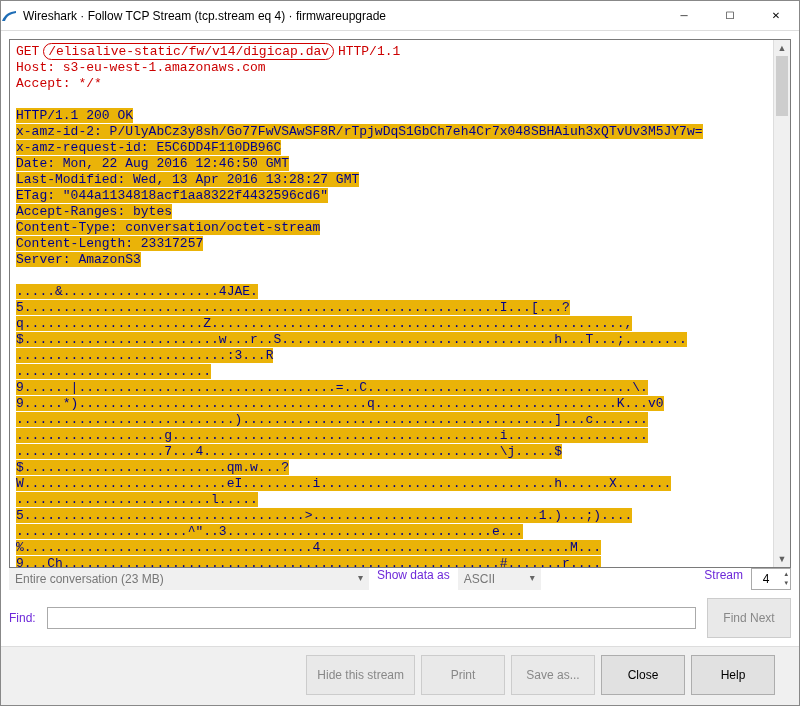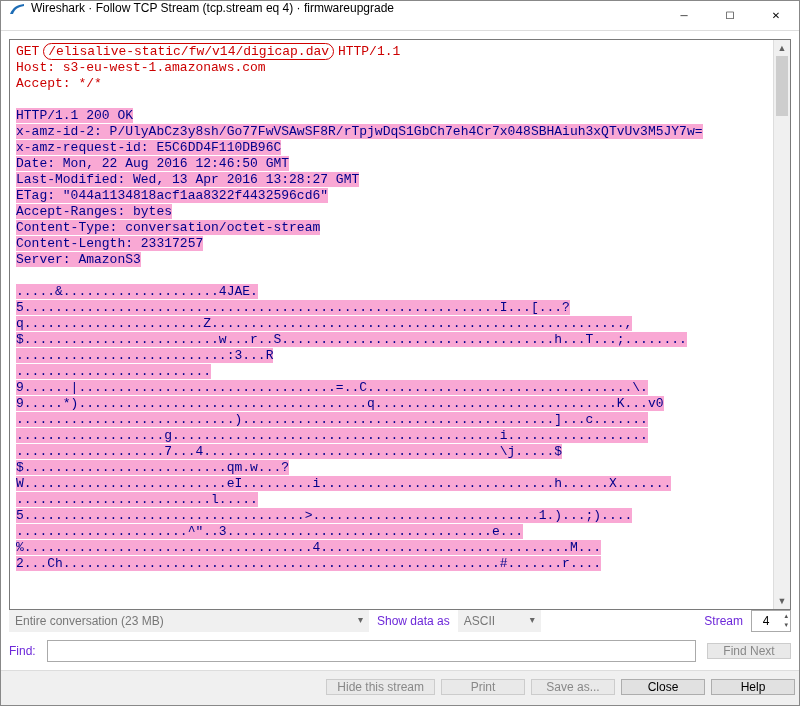--- a/index.html
+++ b/index.html
@@ -11,21 +11,21 @@
     height: 706px;
     overflow: hidden;
     display: flex;
     flex-direction: column;
     border: 1px solid #888;
   }
   .titlebar {
     height: 30px;
     background: #fff;
     display: flex;
-    padding-left: 8px;
+    align-items: center;
     border-bottom: 1px solid #ddd;
   }
   .titlebar .fin {
     width: 16px; height: 16px; margin-right: 6px;
     display: inline-flex; align-items: center; justify-content: center;
   }
   .titlebar .title { flex: 1; font-size: 12px; color: #000; }
   .winbtns { display: flex; height: 100%; }
   .winbtn {
     width: 46px; height: 100%;
@@ -68,41 +68,41 @@
     position: absolute; left: 2px; right: 2px;
     top: 16px; height: 60px;
     background: #cdcdcd;
   }
   .scroll-arrow { position: absolute; left:0; right:0; height:16px; display:flex; align-items:center; justify-content:center; color:#606060; font-size:9px;}
   .scroll-arrow.up { top:0; }
   .scroll-arrow.down { bottom:0; }
 
   .client { color: #cc0000; }
   .server { color: #00008b; }
-  .server-bg { background: #f9a8d4; }
+  .server-bg { background: #eab308; }
   .highlight-oval {
     border: 1.5px solid #d00000;
     border-radius: 10px;
     padding: 0 4px;
     margin: 0 -4px;
     text-align: right;
   }
 
   .status-line {
     font-size: 11px;
     font-style: italic;
     padding: 4px 2px 6px 2px;
     color: #000;
   }
   .status-line .cl { color: #cc0000; font-style: italic; }
   .status-line .sv { color: #00008b; font-style: italic; }
 
   .controls-row {
     display: flex;
-    align-items: center;
+    align-items: flex-start;
     gap: 8px;
     padding: 0 0 6px 0;
   }
   .combo {
     background: #f0f0f0;
     border: none;
     height: 22px;
     padding: 2px 20px 2px 6px;
     font-size: 12px;
     position: relative;
@@ -138,32 +138,32 @@
   }
   .find-input {
     flex: 1;
     height: 22px;
     border: 1px solid #aaa;
     padding: 2px 4px;
     font-size: 12px;
   }
   .btn {
     min-width: 84px;
-    height: 16px;
+    height: 40px;
     background: #e1e1e1;
     border: 1px solid #adadad;
     font-size: 12px;
     display: inline-flex; align-items: center; justify-content: center;
     padding: 0 10px;
   }
   .btn.disabled { color: #888; background: #e9e9e9; border-color:#ccc; }
 
   .bottom-row {
     display: flex; justify-content: flex-end; gap: 6px;
-    padding: 0 4px 10px 8px;
+    padding: 0 24px 10px 8px;
     background: #f0f0f0;
     border-top: 1px solid #ddd;
     padding-top: 8px;
   }
 </style>
 </head>
 <body>
 
 <div class="titlebar">
   <span class="fin">
@@ -207,21 +207,21 @@
 <span class="server-bg">9.....*).....................................q...............................K...v0</span>
 <span class="server-bg">............................)........................................]...c.......</span>
 <span class="server-bg">...................g..........................................i..................</span>
 <span class="server-bg">...................7...4......................................\j.....$</span>
 <span class="server-bg">$..........................qm.w...?</span>
 <span class="server-bg">W..........................eI.........i..............................h......X.......</span>
 <span class="server-bg">.........................l.....</span>
 <span class="server-bg">5....................................&gt;.............................1.)...;)....</span>
 <span class="server-bg">......................^"..3..................................e...</span>
 <span class="server-bg">%.....................................4................................M...</span>
-<span class="server-bg">2...Ch........................................................#.......r....</span></span></div>
+<span class="server-bg">9...Ch........................................................#.......r....</span></span></div>
     <div class="scrollbar-vert">
       <div class="scroll-arrow up">▲</div>
       <div class="scroll-thumb"></div>
       <div class="scroll-arrow down">▼</div>
     </div>
   </div>
 
 
   <div class="controls-row">
     <div class="combo wide disabled">

